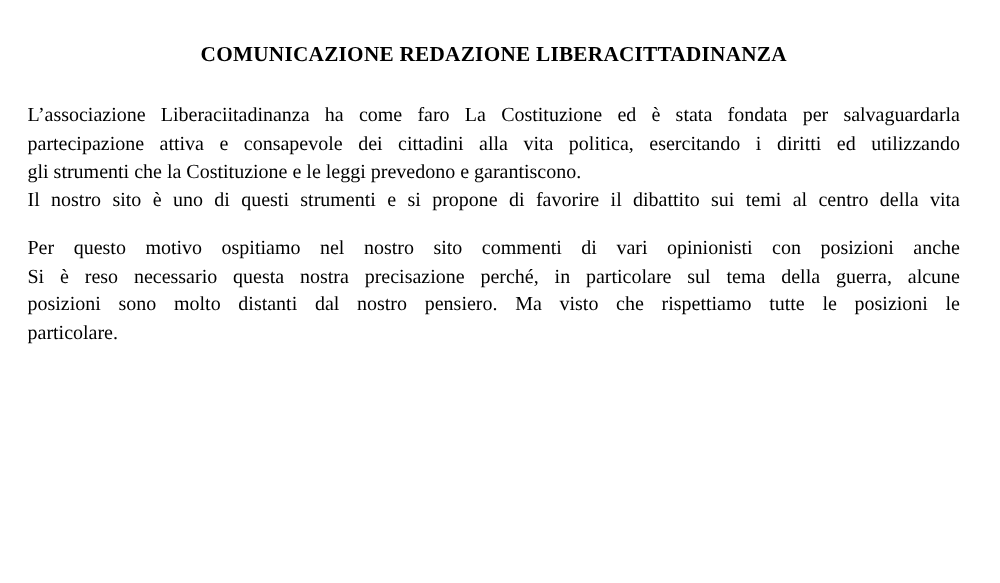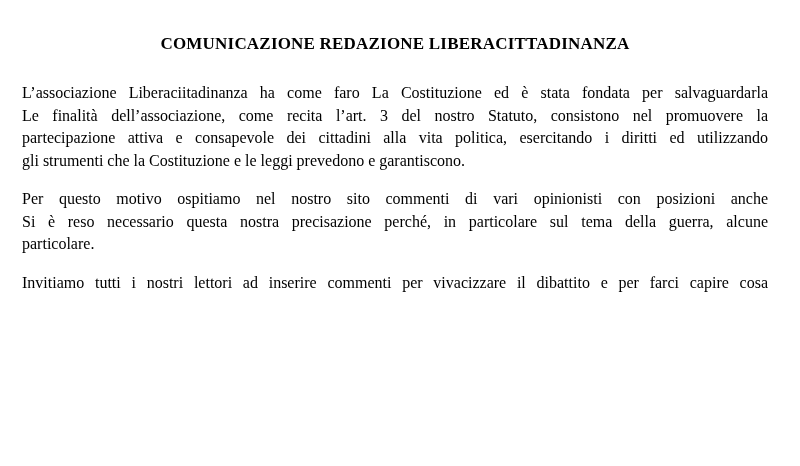--- a/index.html
+++ b/index.html
@@ -45,28 +45,28 @@
 </style>
 </head>
 <body>
 
 <div class="page">
 
   <h1 class="doc-title">COMUNICAZIONE REDAZIONE LIBERACITTADINANZA</h1>
 
   <div class="block">
     <div class="line">L’associazione Liberaciitadinanza ha come faro La Costituzione ed è stata fondata per salvaguardarla</div>
-    <div class="line">Le finalità dell’associazione, come recita l’art. 3 del nostro Statuto, consistono nel promuovere la</div>
     <div class="line">partecipazione attiva e consapevole dei cittadini alla vita politica, esercitando i diritti ed utilizzando</div>
     <div class="line end">gli strumenti che la Costituzione e le leggi prevedono e garantiscono.</div>
+    <div class="line">Il nostro sito è uno di questi strumenti e si propone di favorire il dibattito sui temi al centro della  vita</div>
   </div>
 
   <div class="block">
     <div class="line">Per questo motivo ospitiamo nel nostro sito commenti di vari opinionisti con posizioni anche</div>
     <div class="line">Si è reso necessario questa nostra precisazione perché, in particolare sul tema della guerra, alcune</div>
+    <div class="line">posizioni sono  molto distanti dal nostro pensiero. Ma visto che rispettiamo tutte le posizioni le</div>
     <div class="line end">particolare.</div>
   </div>
 
   <div class="block">
-    <div class="line">Invitiamo tutti i nostri lettori ad inserire commenti per vivacizzare il dibattito e per farci capire cosa</div>
   </div>
 
 </div>
 
 </body></html>

